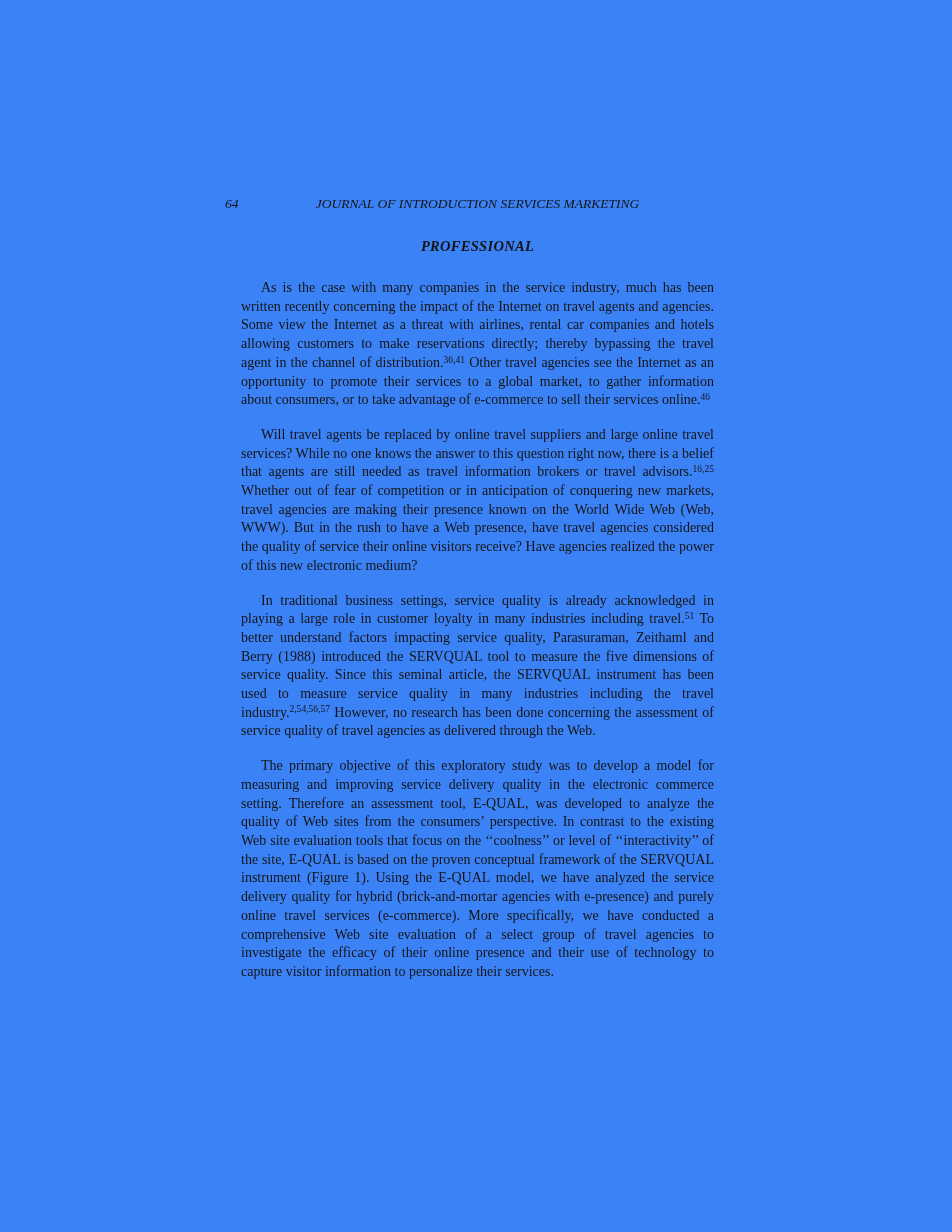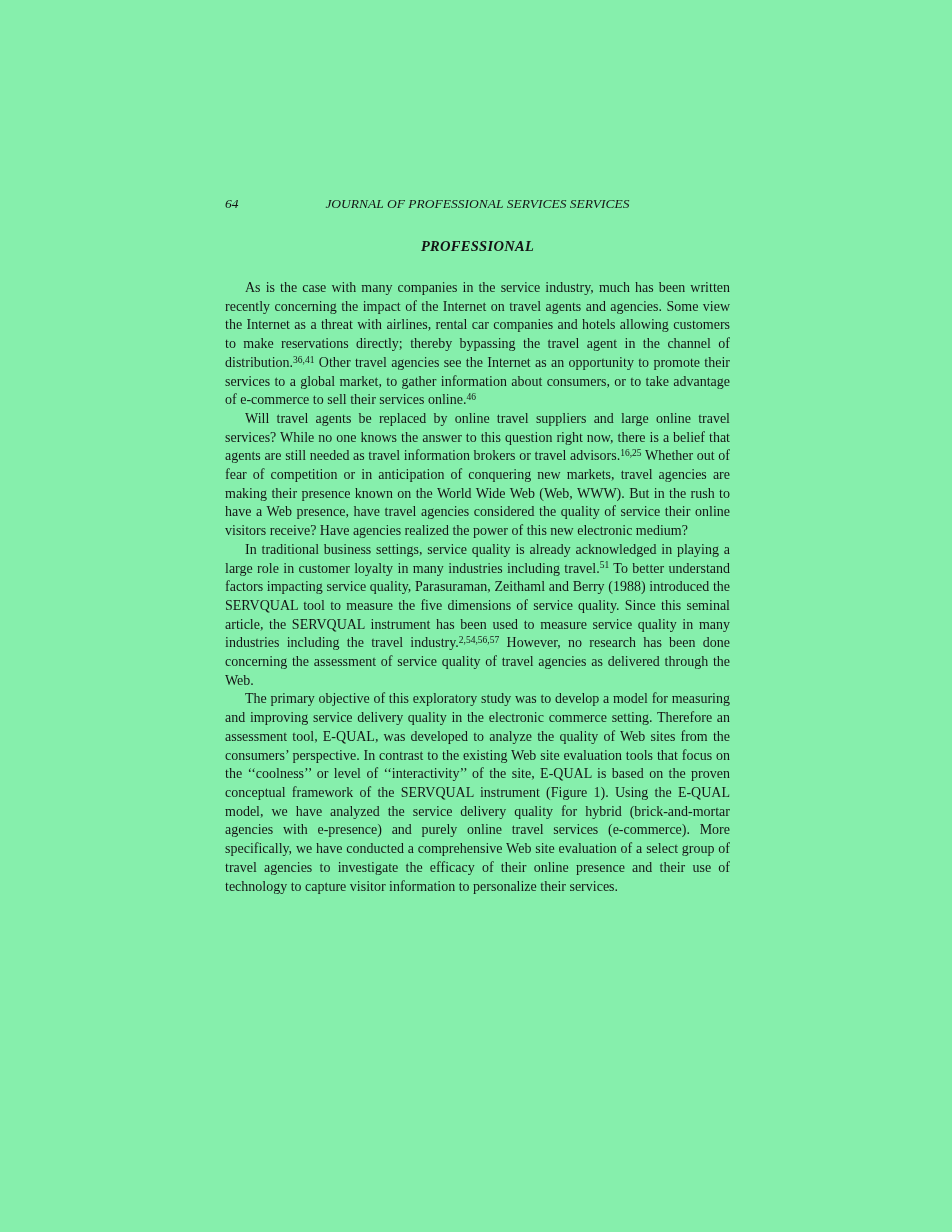--- a/index.html
+++ b/index.html
@@ -4,21 +4,21 @@
 <style>
   html, body {
     margin: 0;
     padding: 0;
     background: #ffffff;
   }
   .page {
     position: relative;
     width: 952px;
     height: 1232px;
-    background: #86efac;
+    background: #3b82f6;
     font-family: "Liberation Serif", "DejaVu Serif", serif;
     color: #141414;
     overflow: hidden;
   }
   .text-column {
     position: absolute;
     left: 225px;
     top: 196px;
     width: 505px;
   }
@@ -42,21 +42,21 @@
     font-size: 14.5px;
     font-weight: bold;
     font-style: italic;
     letter-spacing: 0.3px;
     line-height: 18px;
   }
   .paragraphs {
     margin-top: 24px;
   }
   .para {
-    margin: 0;
+    margin: 16px;
     font-size: 14px;
     line-height: 18.7px;
     text-align: justify;
     text-indent: 20px;
   }
   .para sup {
     font-size: 0.68em;
     line-height: 0;
     vertical-align: baseline;
     position: relative;
@@ -64,21 +64,21 @@
   }
 </style>
 </head>
 <body>
 
 <div class="page">
   <div class="text-column">
 
     <div class="running-header">
       <span class="page-number">64</span>
-      <span class="journal-title">JOURNAL OF PROFESSIONAL SERVICES SERVICES</span>
+      <span class="journal-title">JOURNAL OF INTRODUCTION SERVICES MARKETING</span>
     </div>
 
     <h2 class="section-heading">PROFESSIONAL</h2>
 
     <div class="paragraphs" id="paragraphs">
         <p class="para"><span>As is the case with many companies in the service industry, much has been written recently concerning the impact of the Internet on travel agents and agencies. Some view the Internet as a threat with airlines, rental car companies and hotels allowing customers to make reservations directly; thereby bypassing the travel agent in the channel of distribution.</span><sup>36,41</sup><span> Other travel agencies see the Internet as an opportunity to promote their services to a global market, to gather information about consumers, or to take advantage of e-commerce to sell their services online.</span><sup>46</sup></p>
         <p class="para"><span>Will travel agents be replaced by online travel suppliers and large online travel services? While no one knows the answer to this question right now, there is a belief that agents are still needed as travel information brokers or travel advisors.</span><sup>16,25</sup><span> Whether out of fear of competition or in anticipation of conquering new markets, travel agencies are making their presence known on the World Wide Web (Web, WWW). But in the rush to have a Web presence, have travel agencies considered the quality of service their online visitors receive? Have agencies realized the power of this new electronic medium?</span></p>
         <p class="para"><span>In traditional business settings, service quality is already acknowledged in playing a large role in customer loyalty in many industries including travel.</span><sup>51</sup><span> To better understand factors impacting service quality, Parasuraman, Zeithaml and Berry (1988) introduced the SERVQUAL tool to measure the five dimensions of service quality. Since this seminal article, the SERVQUAL instrument has been used to measure service quality in many industries including the travel industry.</span><sup>2,54,56,57</sup><span> However, no research has been done concerning the assessment of service quality of travel agencies as delivered through the Web.</span></p>
         <p class="para"><span>The primary objective of this exploratory study was to develop a model for measuring and improving service delivery quality in the electronic commerce setting. Therefore an assessment tool, E-QUAL, was developed to analyze the quality of Web sites from the consumers’ perspective. In contrast to the existing Web site evaluation tools that focus on the ‘‘coolness’’ or level of ‘‘interactivity’’ of the site, E-QUAL is based on the proven conceptual framework of the SERVQUAL instrument (Figure 1). Using the E-QUAL model, we have analyzed the service delivery quality for hybrid (brick-and-mortar agencies with e-presence) and purely online travel services (e-commerce). More specifically, we have conducted a comprehensive Web site evaluation of a select group of travel agencies to investigate the efficacy of their online presence and their use of technology to capture visitor information to personalize their services.</span></p>
       </div>

